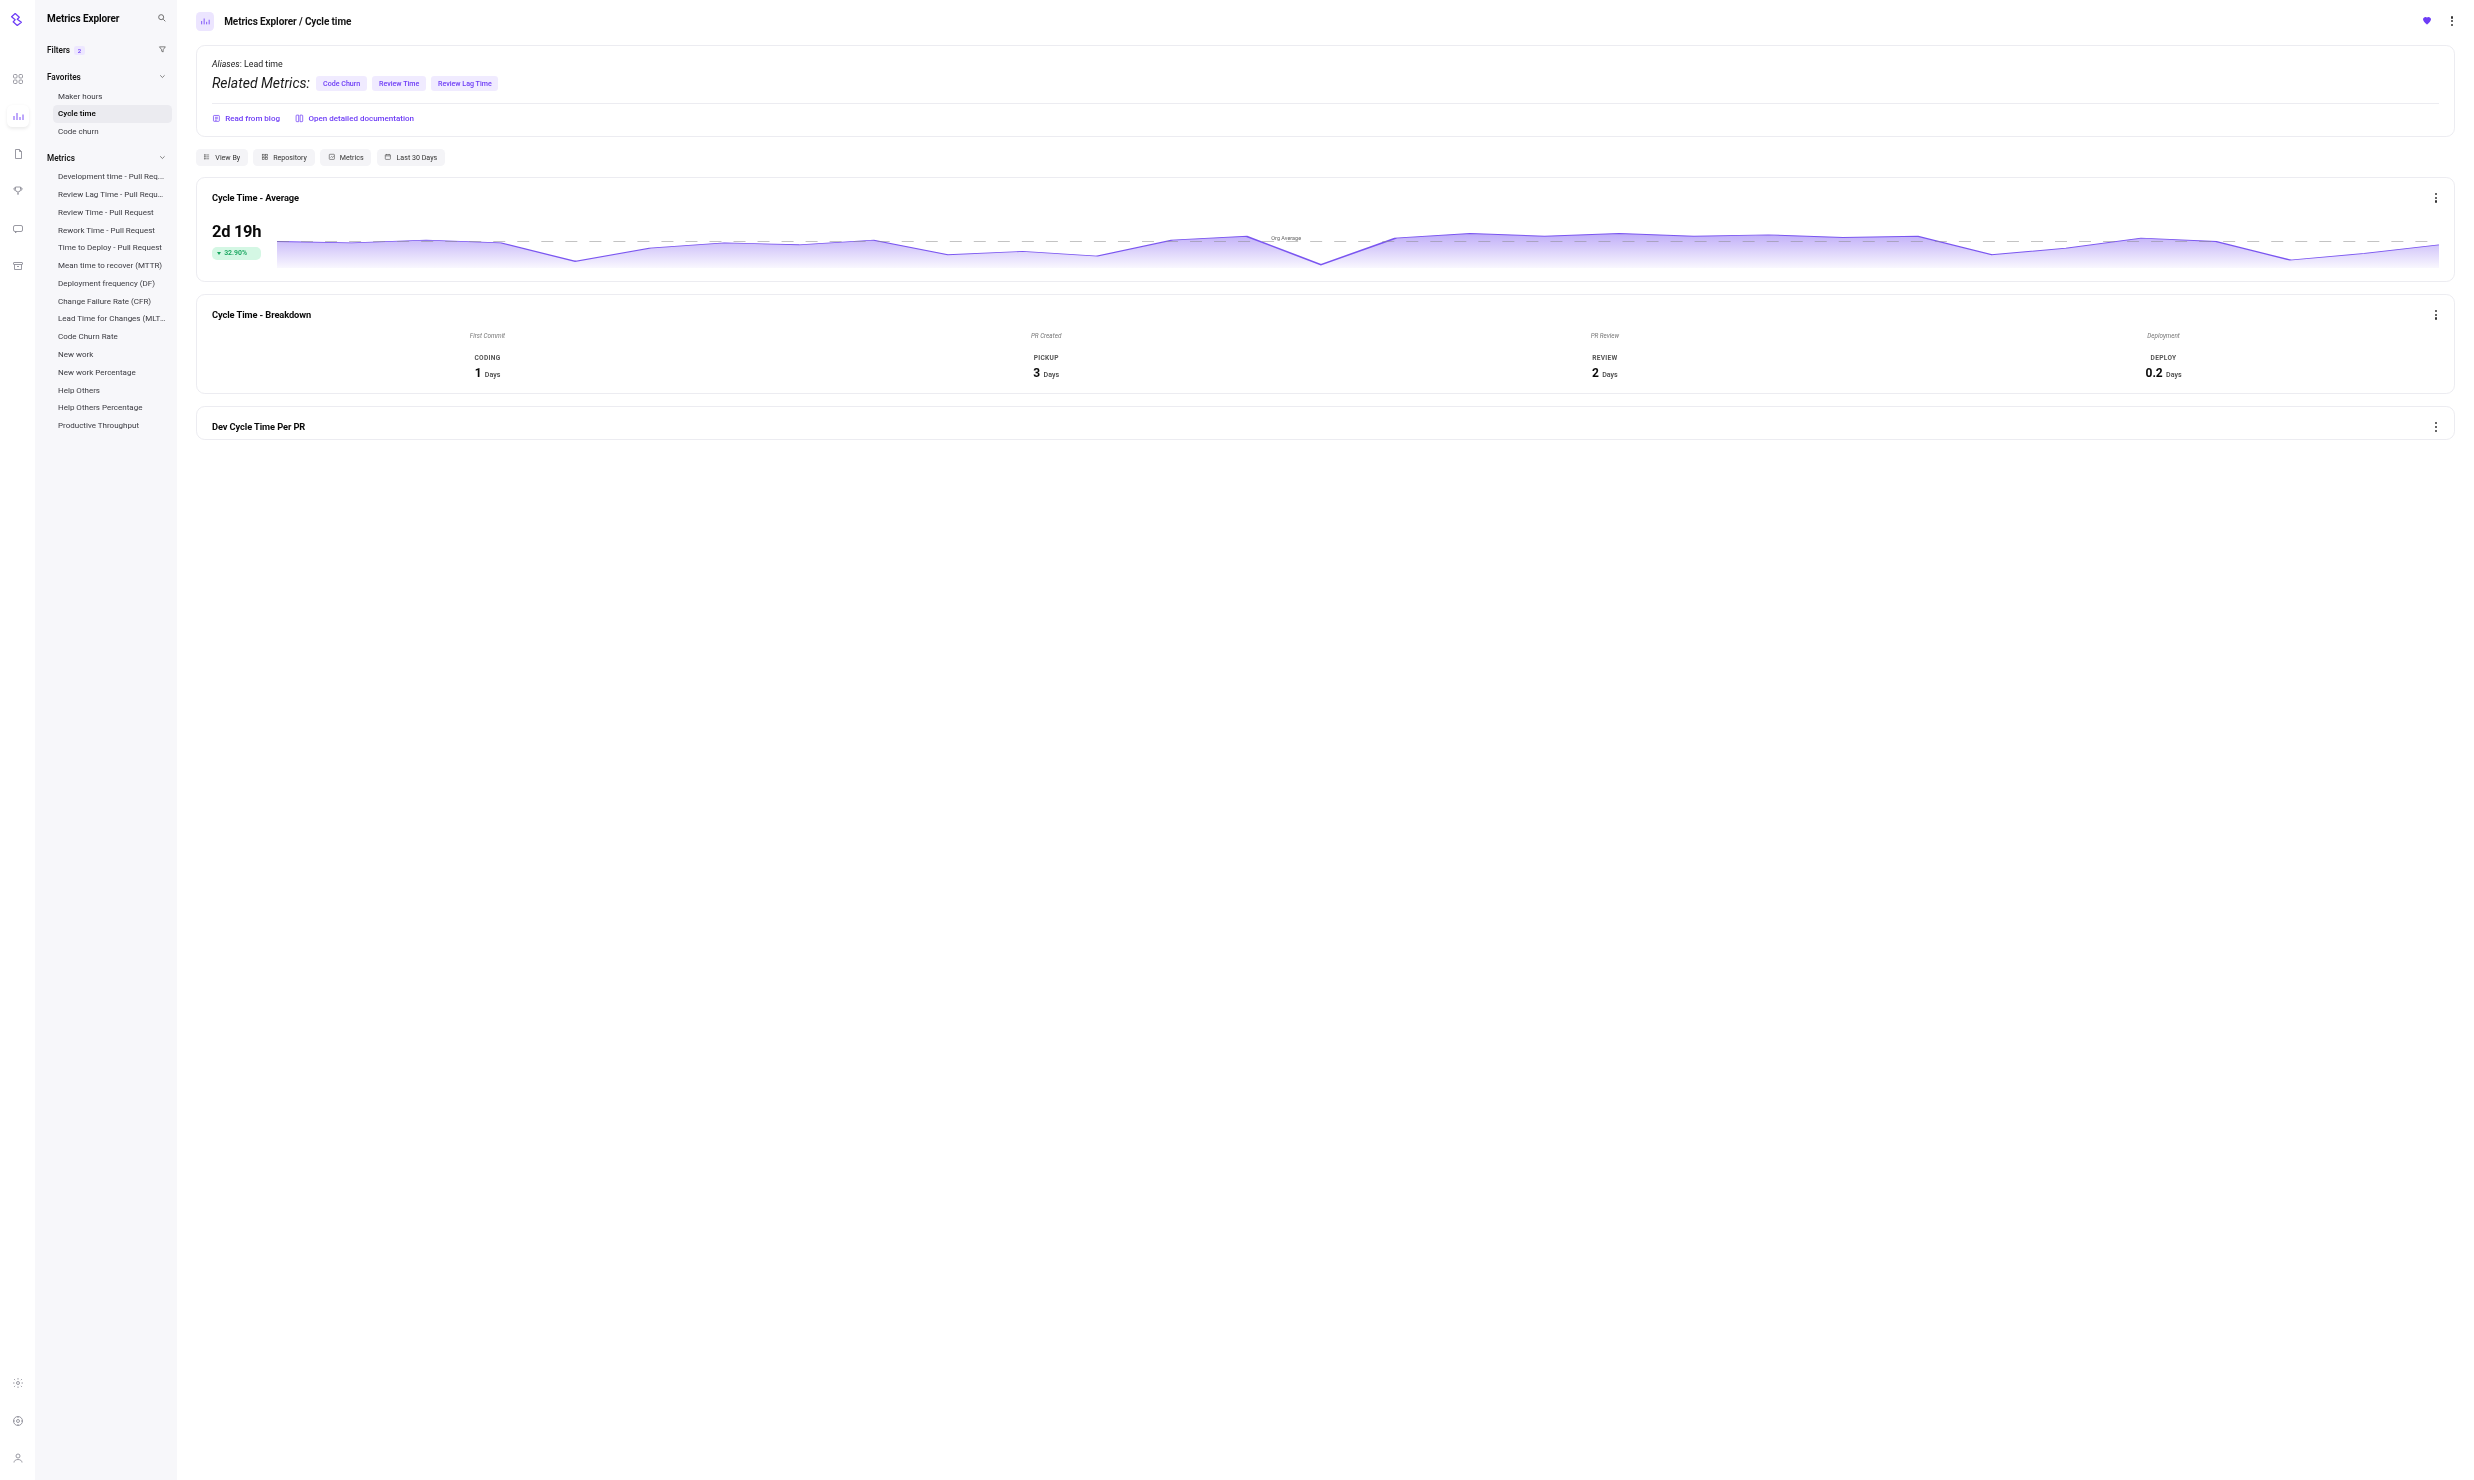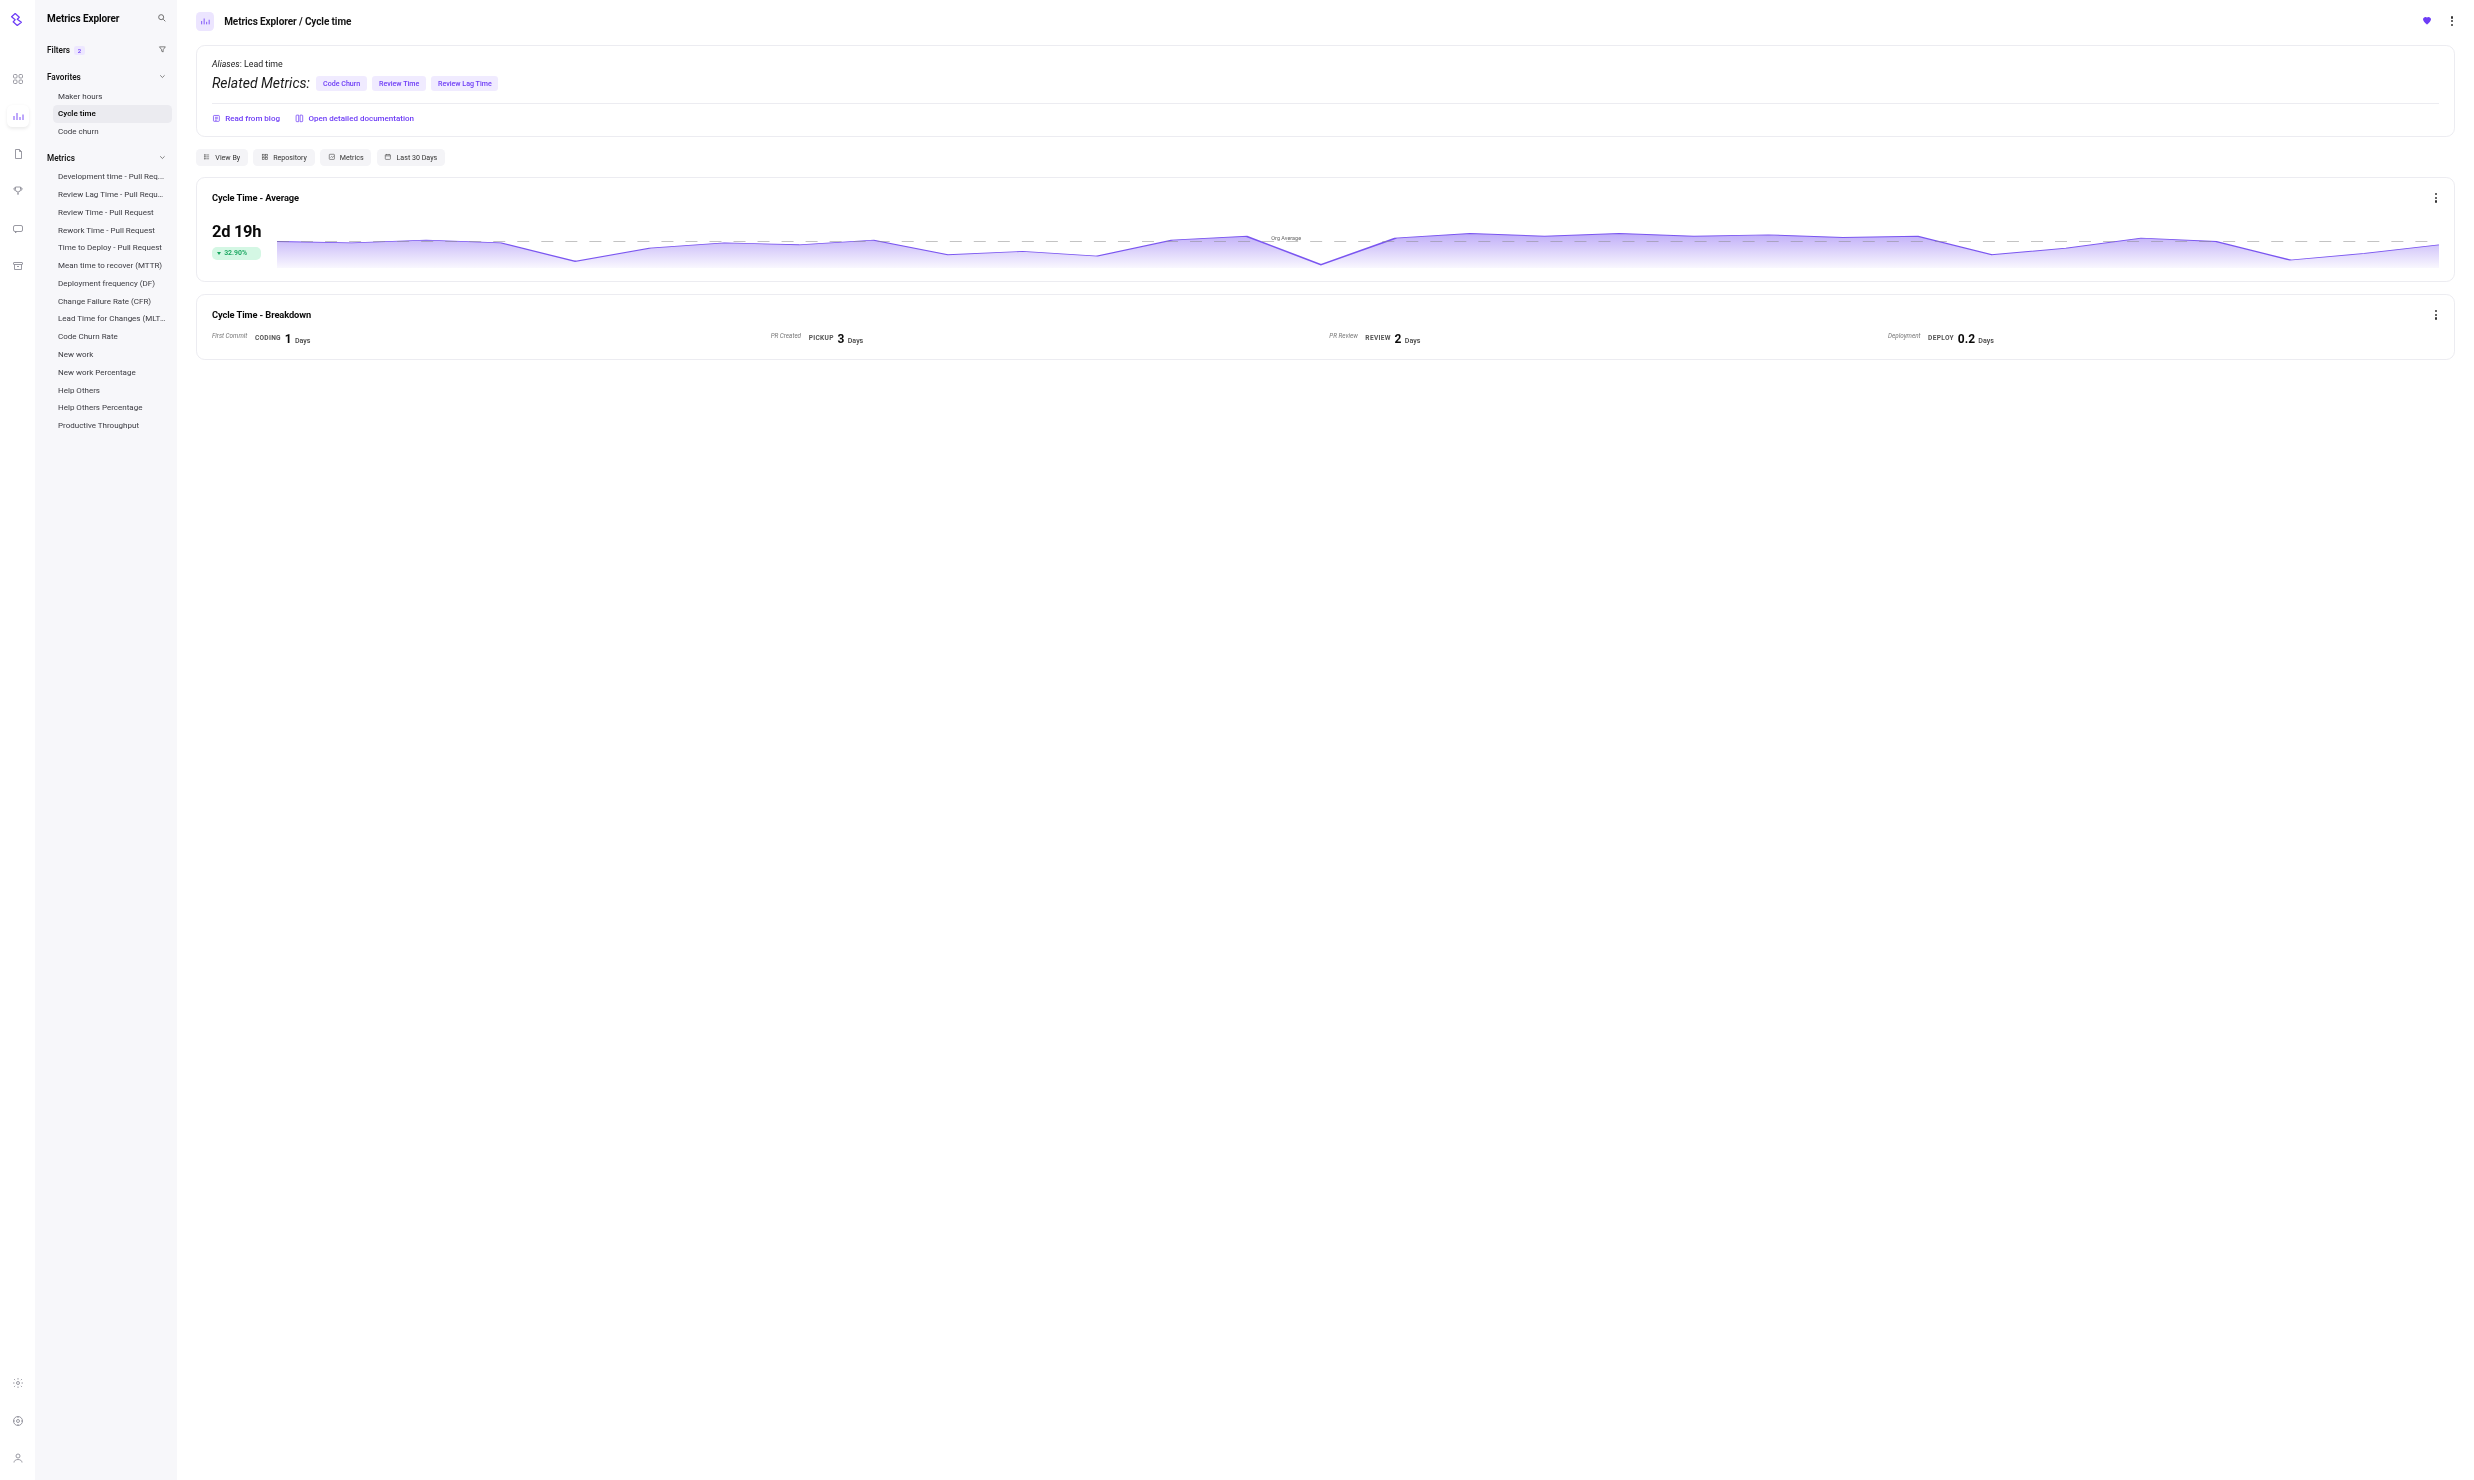--- a/index.html
+++ b/index.html
@@ -159,21 +159,21 @@
   font-size: 6.9px; font-weight: 600;
   padding: 2.7px 5.5px; border-radius: 5px;
   display: inline-flex; align-items: center; gap: 2.7px;
 }
 .delta .caret { width: 0; height: 0; border-left: 2.5px solid transparent; border-right: 2.5px solid transparent; border-top: 3.3px solid #17a55e; }
 .spark { flex: 1; position: relative; height: 53px; }
 .spark svg { width: 100%; height: 100%; }
 .spark .org-label { position: absolute; top: 38%; left: 46%; font-size: 5.5px; color: #666; }
 
 .breakdown { display: flex; gap: 7.7px; }
-.bcol { flex: 1; display: flex; flex-direction: row; gap: 3.8px; }
+.bcol { flex: 1; display: flex; flex-direction: column; gap: 3.8px; align-items: center; }
 .bstage { font-size: 6.3px; font-style: italic; color: #777; }
 .bbar { height: 4.4px; border-radius: 2.7px; }
 .bbar.c1 { background: linear-gradient(90deg, #a8e3d5, #5cc7af); }
 .bbar.c2 { background: linear-gradient(90deg, #f79a82, #ef725e); }
 .bbar.c3 { background: linear-gradient(90deg, #f7d27a, #f2b64a); }
 .bbar.c4 { background: linear-gradient(90deg, #a8e3d5, #5cc7af); }
 .bphase { font-size: 6.6px; font-weight: 700; color: #555; letter-spacing: 0.3px; margin-top: 2.2px; }
 .bval { display: flex; align-items: baseline; gap: 3.3px; }
 .bval .n { font-size: 12px; font-weight: 700; }
 .bval .u { font-size: 7.1px; color: #444; font-weight: 500; }
@@ -470,14 +470,24 @@
           <div class="bbar c4"></div>
           <div class="bphase">DEPLOY</div>
           <div class="bval">
             <span class="n">0.2</span>
             <span class="u">Days</span>
           </div>
         </div>
       </div>
   </div>
 
+  <div class="card" style="padding-bottom:5.5px;">
+    <div class="card-title-row" style="margin-bottom:0;">
+      <div class="card-title">Dev Cycle Time Per PR</div>
+      <div class="kebab">
+          <span></span>
+          <span></span>
+          <span></span>
+        </div>
+    </div>
+  </div>
 </div>
 
 
 </body></html>

